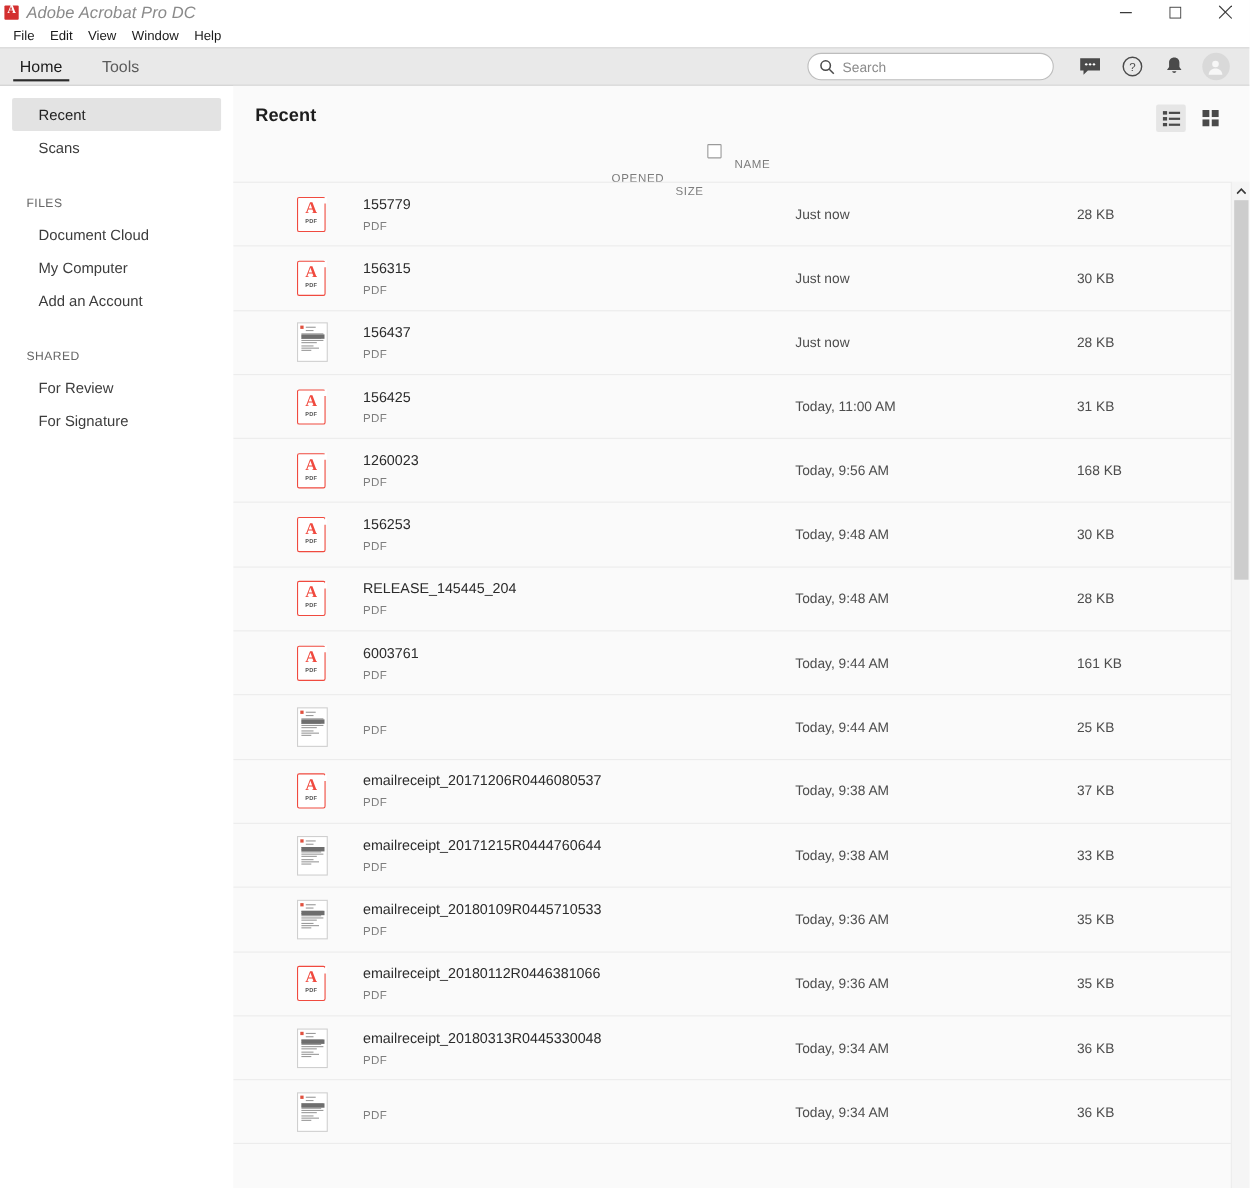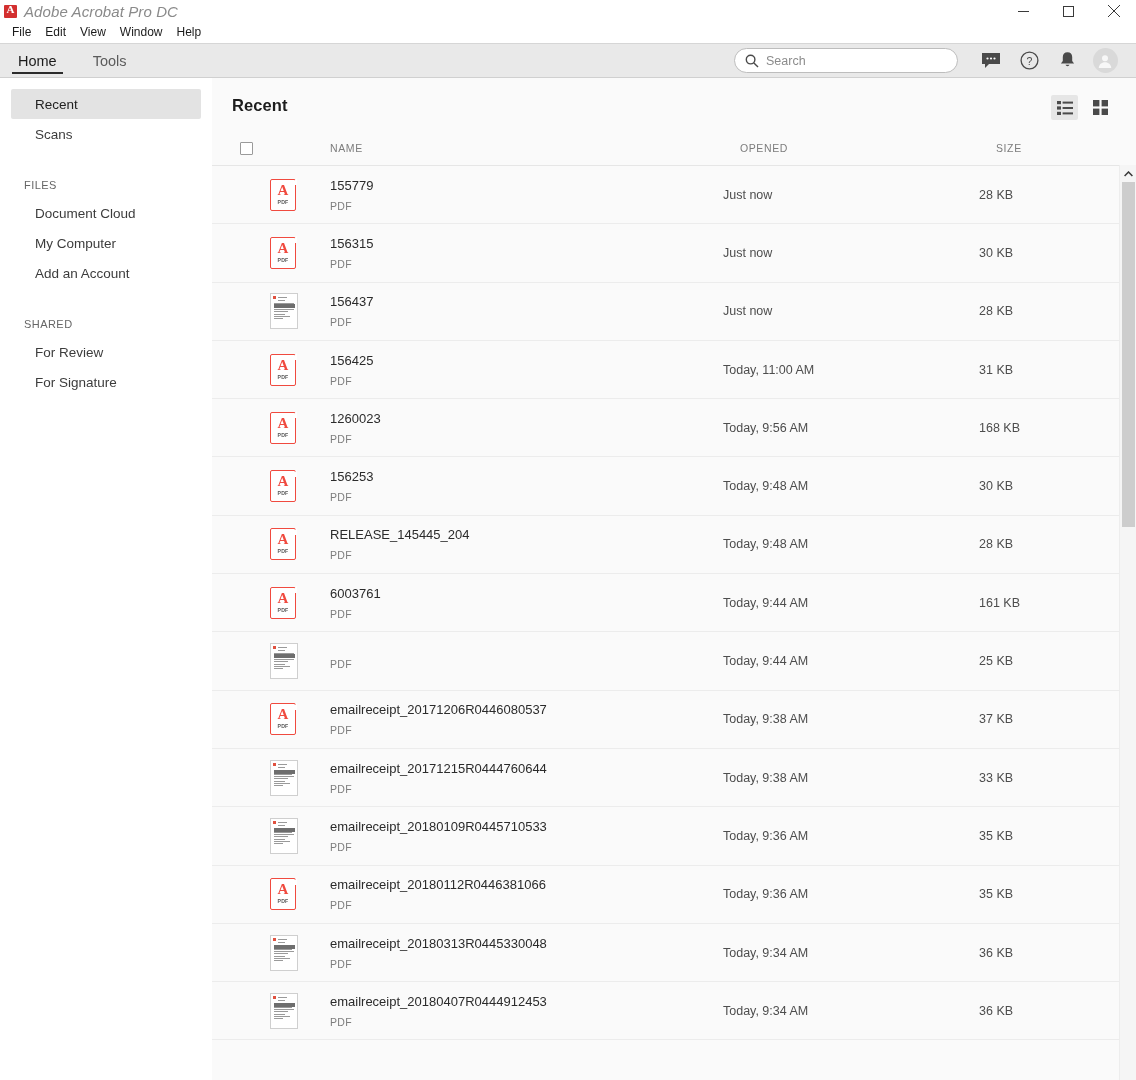--- a/index.html
+++ b/index.html
@@ -132,21 +132,21 @@
     width: 27px; height: 25px; border-radius: 2px;
     display: flex; align-items: center; justify-content: center;
   }
   .view-btn.active { background: #e6e6e6; }
 
   
   .col-head {
     display: flex; align-items: center;
     padding: 0 0 0 20px; height: 34px;
     font-size: 10.5px; color: #7c7c7c;
-    letter-spacing: .6px; margin-top: 11px;
+    letter-spacing: .6px; margin-top: 11px; flex-direction: column;
   }
   .cb-box {
     width: 13px; height: 13px; border: 1.4px solid #9a9a9a;
     background: #fff; border-radius: 1px; flex: 0 0 auto;
   }
   .c-check { width: 98px; display: flex; align-items: center; padding-left: 8px; }
   .c-name  { flex: 1; min-width: 0; }
   .c-open  { width: 256px; flex: 0 0 auto; }
   .c-size  { width: 140px; flex: 0 0 auto; }
 
@@ -635,21 +635,20 @@
                 <div class="ln" style="left: 3px; top: 13px; width: 18px;"></div>
                 <div class="ln" style="left: 3px; top: 15px; width: 20px;"></div>
                 <div class="ln" style="left: 3px; top: 17px; width: 14px;"></div>
                 <div class="ln" style="left: 3px; top: 20px; width: 11px;"></div>
                 <div class="ln" style="left: 3px; top: 22px; width: 16px;"></div>
                 <div class="ln" style="left: 3px; top: 24px; width: 9px;"></div>
                 <div class="blk" style="left: 3px; top: 9.5px; width: 21px; height: 4px;"></div>
               </div>
             </div>
             <div class="r-name">
-              <div class="fname">emailreceipt_20180407R0444912453</div>
               <div class="ftype">PDF</div>
             </div>
             <div class="r-open">Today, 9:34 AM</div>
             <div class="r-size">36 KB</div>
           </div>
         </div>
 
       <div class="scrollbar">
         <div class="sb-arrow">
           <svg width="9" height="6" viewBox="0 0 9 6">

